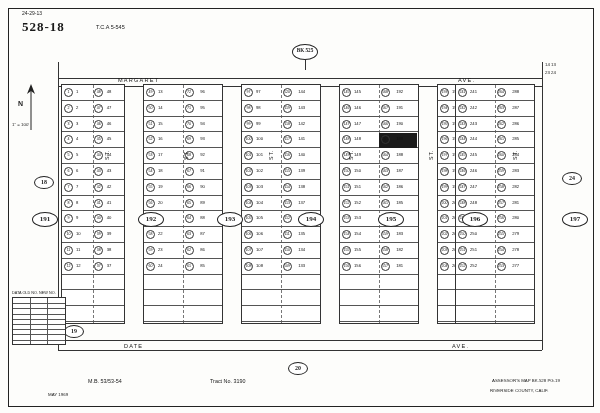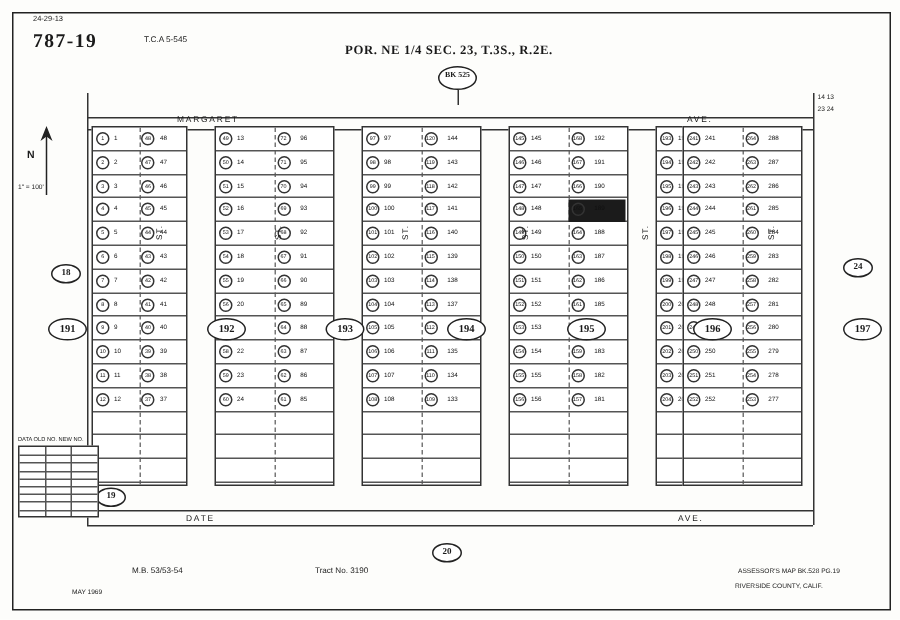--- a/index.html
+++ b/index.html
@@ -87,23 +87,22 @@
   #foot-cnty{left:490px;top:388px;font-size:4.4px;}
 </style>
 </head>
 <body>
 
 <div id="sheet">
 
   <div class="frame"></div>
 
   <div class="txt" id="hdr-date">24-29-13</div>
-  <div class="txt" id="hdr-sheet">787-19</div>
+  <div class="txt" id="hdr-sheet">528-18</div>
   <div class="txt" id="hdr-tca">T.C.A 5-545</div>
-  <div class="txt" id="hdr-title">POR. NE 1/4 SEC. 23, T.3S., R.2E.</div>
 
   <div class="txt" style="left:545px;top:62px;font-size:4.4px;">14   13</div>
   <div class="txt" style="left:545px;top:70px;font-size:4.4px;">23   24</div>
 
   <div class="oval" style="left:292px;top:44px;width:26px;height:16px;line-height:7px;font-size:5.2px;padding-top:2px;box-sizing:border-box;">BK 525</div>
   <div style="position:absolute;left:305px;top:60px;width:0;height:10px;border-left:1px solid #333;"></div>
 
   <svg id="north" viewBox="0 0 34 52">
     <line x1="17" y1="48" x2="17" y2="6" stroke="#222" stroke-width="1"></line>
     <polygon points="17,2 13,12 17,9 21,12" fill="#222"></polygon>

